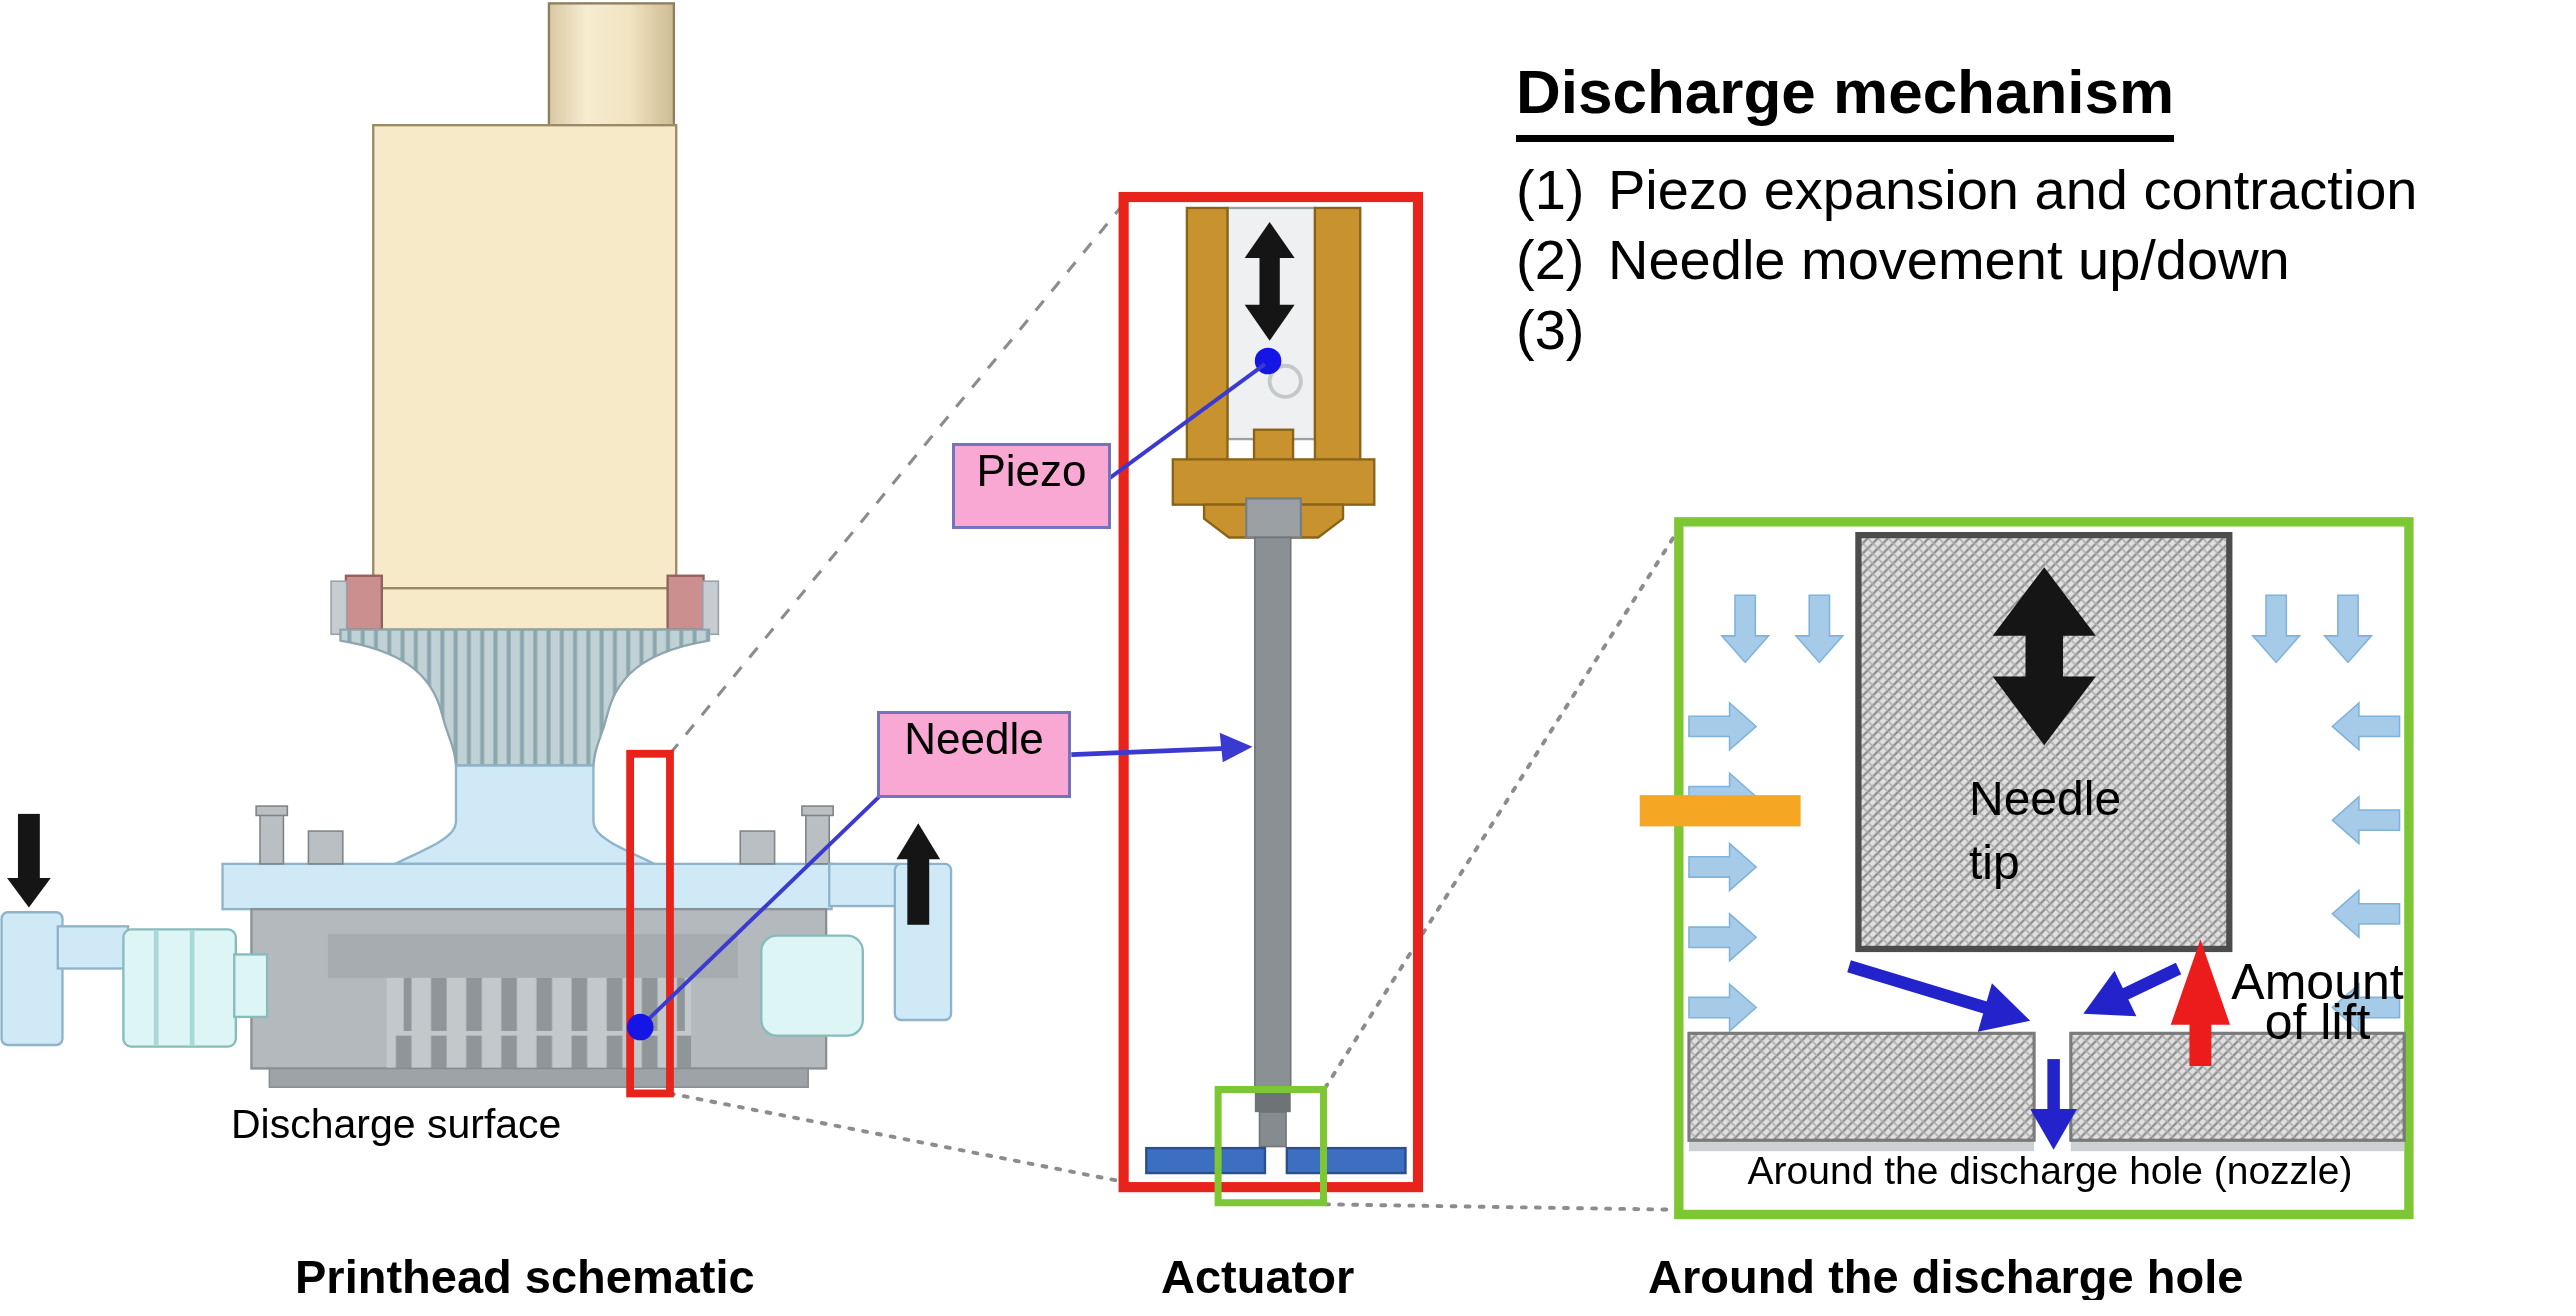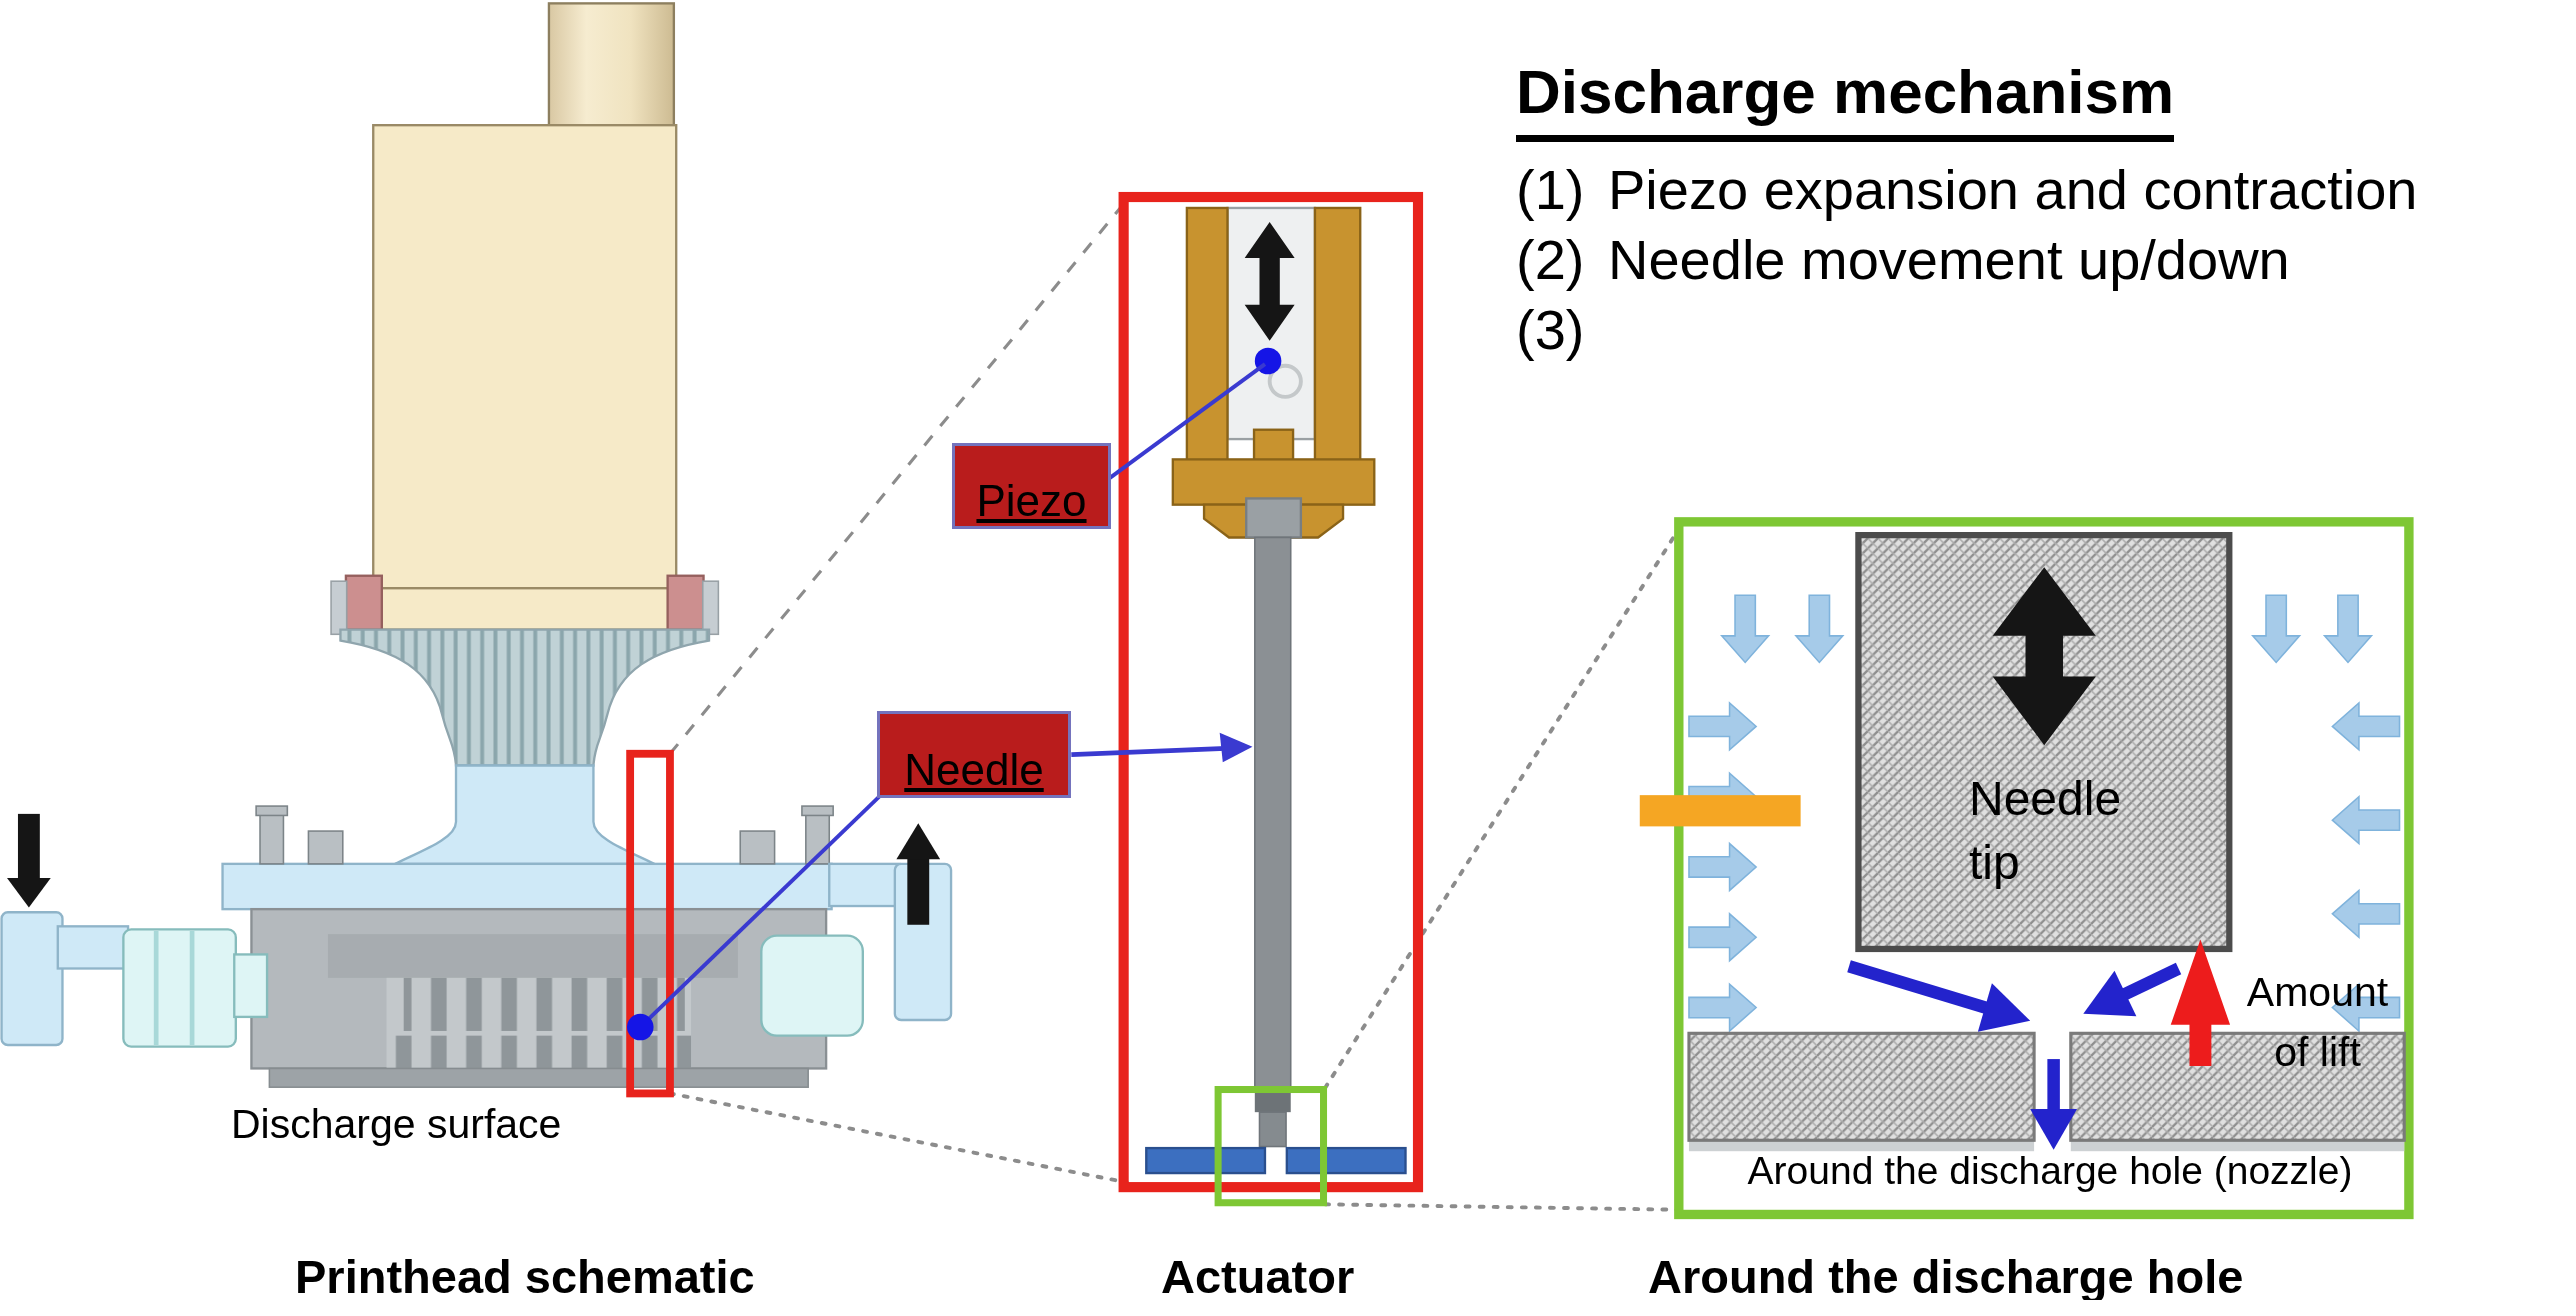--- a/index.html
+++ b/index.html
@@ -34,28 +34,28 @@
   .hatched{fill:url(#hatch);stroke:#4c4c4c;stroke-width:8px;}
   .floorblock{fill:url(#hatch);stroke:#7a7a7a;stroke-width:4px;}
   .lift{fill:var(--lift_red,#ed1c1c);}
   .orange{fill:var(--orange_bar,#f5a623);}
   .mech-title{position:absolute;left:1516px;top:56px;font-size:62px;font-weight:bold;
               border-bottom:7px solid #000;padding-bottom:7.8px;white-space:nowrap;}
   .mech-list{position:absolute;left:1516px;top:155px;width:1117px;font-size:56px;line-height:70px;}
   .mech-item{display:flex;}
   .mech-item .num{width:92px;flex:0 0 92px;}
   .mech-item .txt{white-space:pre-line;}
-  .callout{position:absolute;background:#b91c1c;border:3.9px solid #7473bd;display:flex;
-           align-items:flex-end;justify-content:center;font-size:44px;box-sizing:border-box;text-decoration:underline;}
+  .callout{position:absolute;background:#f9a8d4;border:3.9px solid #7473bd;display:flex;
+           align-items:flex-start;justify-content:center;font-size:44px;box-sizing:border-box;}
   .caption{position:absolute;top:1249px;font-size:47px;font-weight:bold;white-space:nowrap;
            border-bottom:5.5px solid #000;padding-bottom:13px;}
   .small-label{position:absolute;font-size:41px;white-space:nowrap;}
   .needle-tip-label{position:absolute;left:1969px;top:767px;font-size:48px;line-height:64px;white-space:pre-line;}
   .lift-label{position:absolute;left:2208px;top:962px;width:219px;text-align:center;
-              font-size:41px;line-height:60px;white-space:pre-line;}
+              font-size:50px;line-height:40px;white-space:pre-line;}
   .nozzle-label{position:absolute;left:1687px;top:1149px;width:726px;text-align:center;font-size:39px;}
 </style>
 </head>
 <body>
 
 <div class="stage">
 
   <svg class="fig" viewBox="0 0 3299 1686">
     <defs>
       <linearGradient id="cyl" x1="0" y1="0" x2="1" y2="0">

